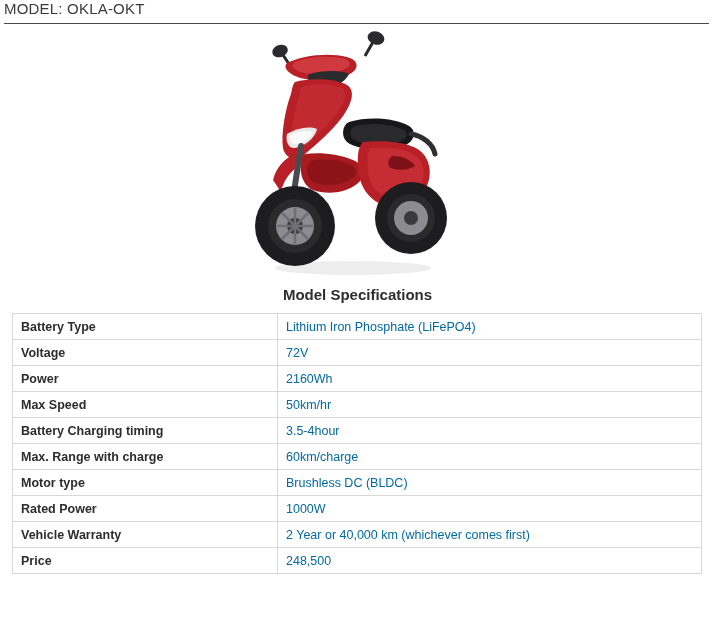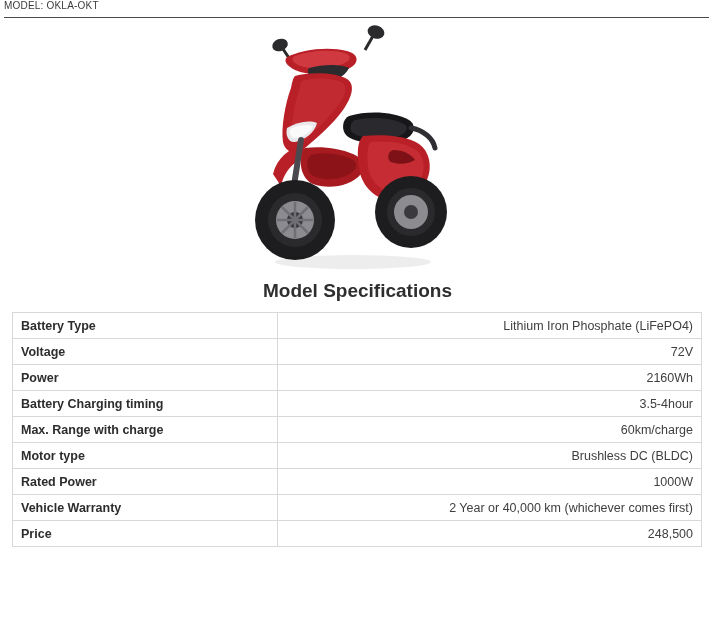--- a/index.html
+++ b/index.html
@@ -15,21 +15,21 @@
     color: #333333;
     overflow: hidden;
   }
   .page {
     width: 715px;
     height: 641px;
     position: relative;
     padding: 0;
   }
   .model-header {
-    font-size: 10px;
+    font-size: 15px;
     color: #3b3b3b;
     padding: 0 0 6px 4px;
     letter-spacing: 0.2px;
   }
   .header-rule {
     border: none;
     border-top: 1px solid #4a4a4a;
     margin: 0 6px 0 4px;
   }
   .hero {
@@ -40,21 +40,21 @@
     justify-content: center;
     position: relative;
   }
   .scooter-wrap {
     width: 230px;
     height: 250px;
     position: relative;
   }
   .spec-title {
     text-align: center;
-    font-size: 19px;
+    font-size: 15px;
     font-weight: bold;
     color: #2e2e2e;
     margin: 0 0 10px 0;
   }
   table.spec-table {
     width: 690px;
     margin-left: 12px;
     border-collapse: collapse;
     font-size: 12.5px;
   }
@@ -63,22 +63,21 @@
     padding: 5.5px 8px;
     vertical-align: middle;
     height: 23px;
   }
   td.spec-label {
     width: 265px;
     font-weight: bold;
     color: #2d2d2d;
   }
   td.spec-value {
-    color: #404040;
-    text-align: right;
+    color: #0369a1;
   }
 </style>
 </head>
 <body>
 
 <div class="page">
 
   <div class="model-header">MODEL: OKLA-OKT</div>
   <hr class="header-rule">
 
@@ -156,20 +155,24 @@
       </tr>
       <tr>
         <td class="spec-label">Voltage</td>
         <td class="spec-value">72V</td>
       </tr>
       <tr>
         <td class="spec-label">Power</td>
         <td class="spec-value">2160Wh</td>
       </tr>
       <tr>
+        <td class="spec-label">Max Speed</td>
+        <td class="spec-value">50km/hr</td>
+      </tr>
+      <tr>
         <td class="spec-label">Battery Charging timing</td>
         <td class="spec-value">3.5-4hour</td>
       </tr>
       <tr>
         <td class="spec-label">Max. Range with charge</td>
         <td class="spec-value">60km/charge</td>
       </tr>
       <tr>
         <td class="spec-label">Motor type</td>
         <td class="spec-value">Brushless DC (BLDC)</td>

